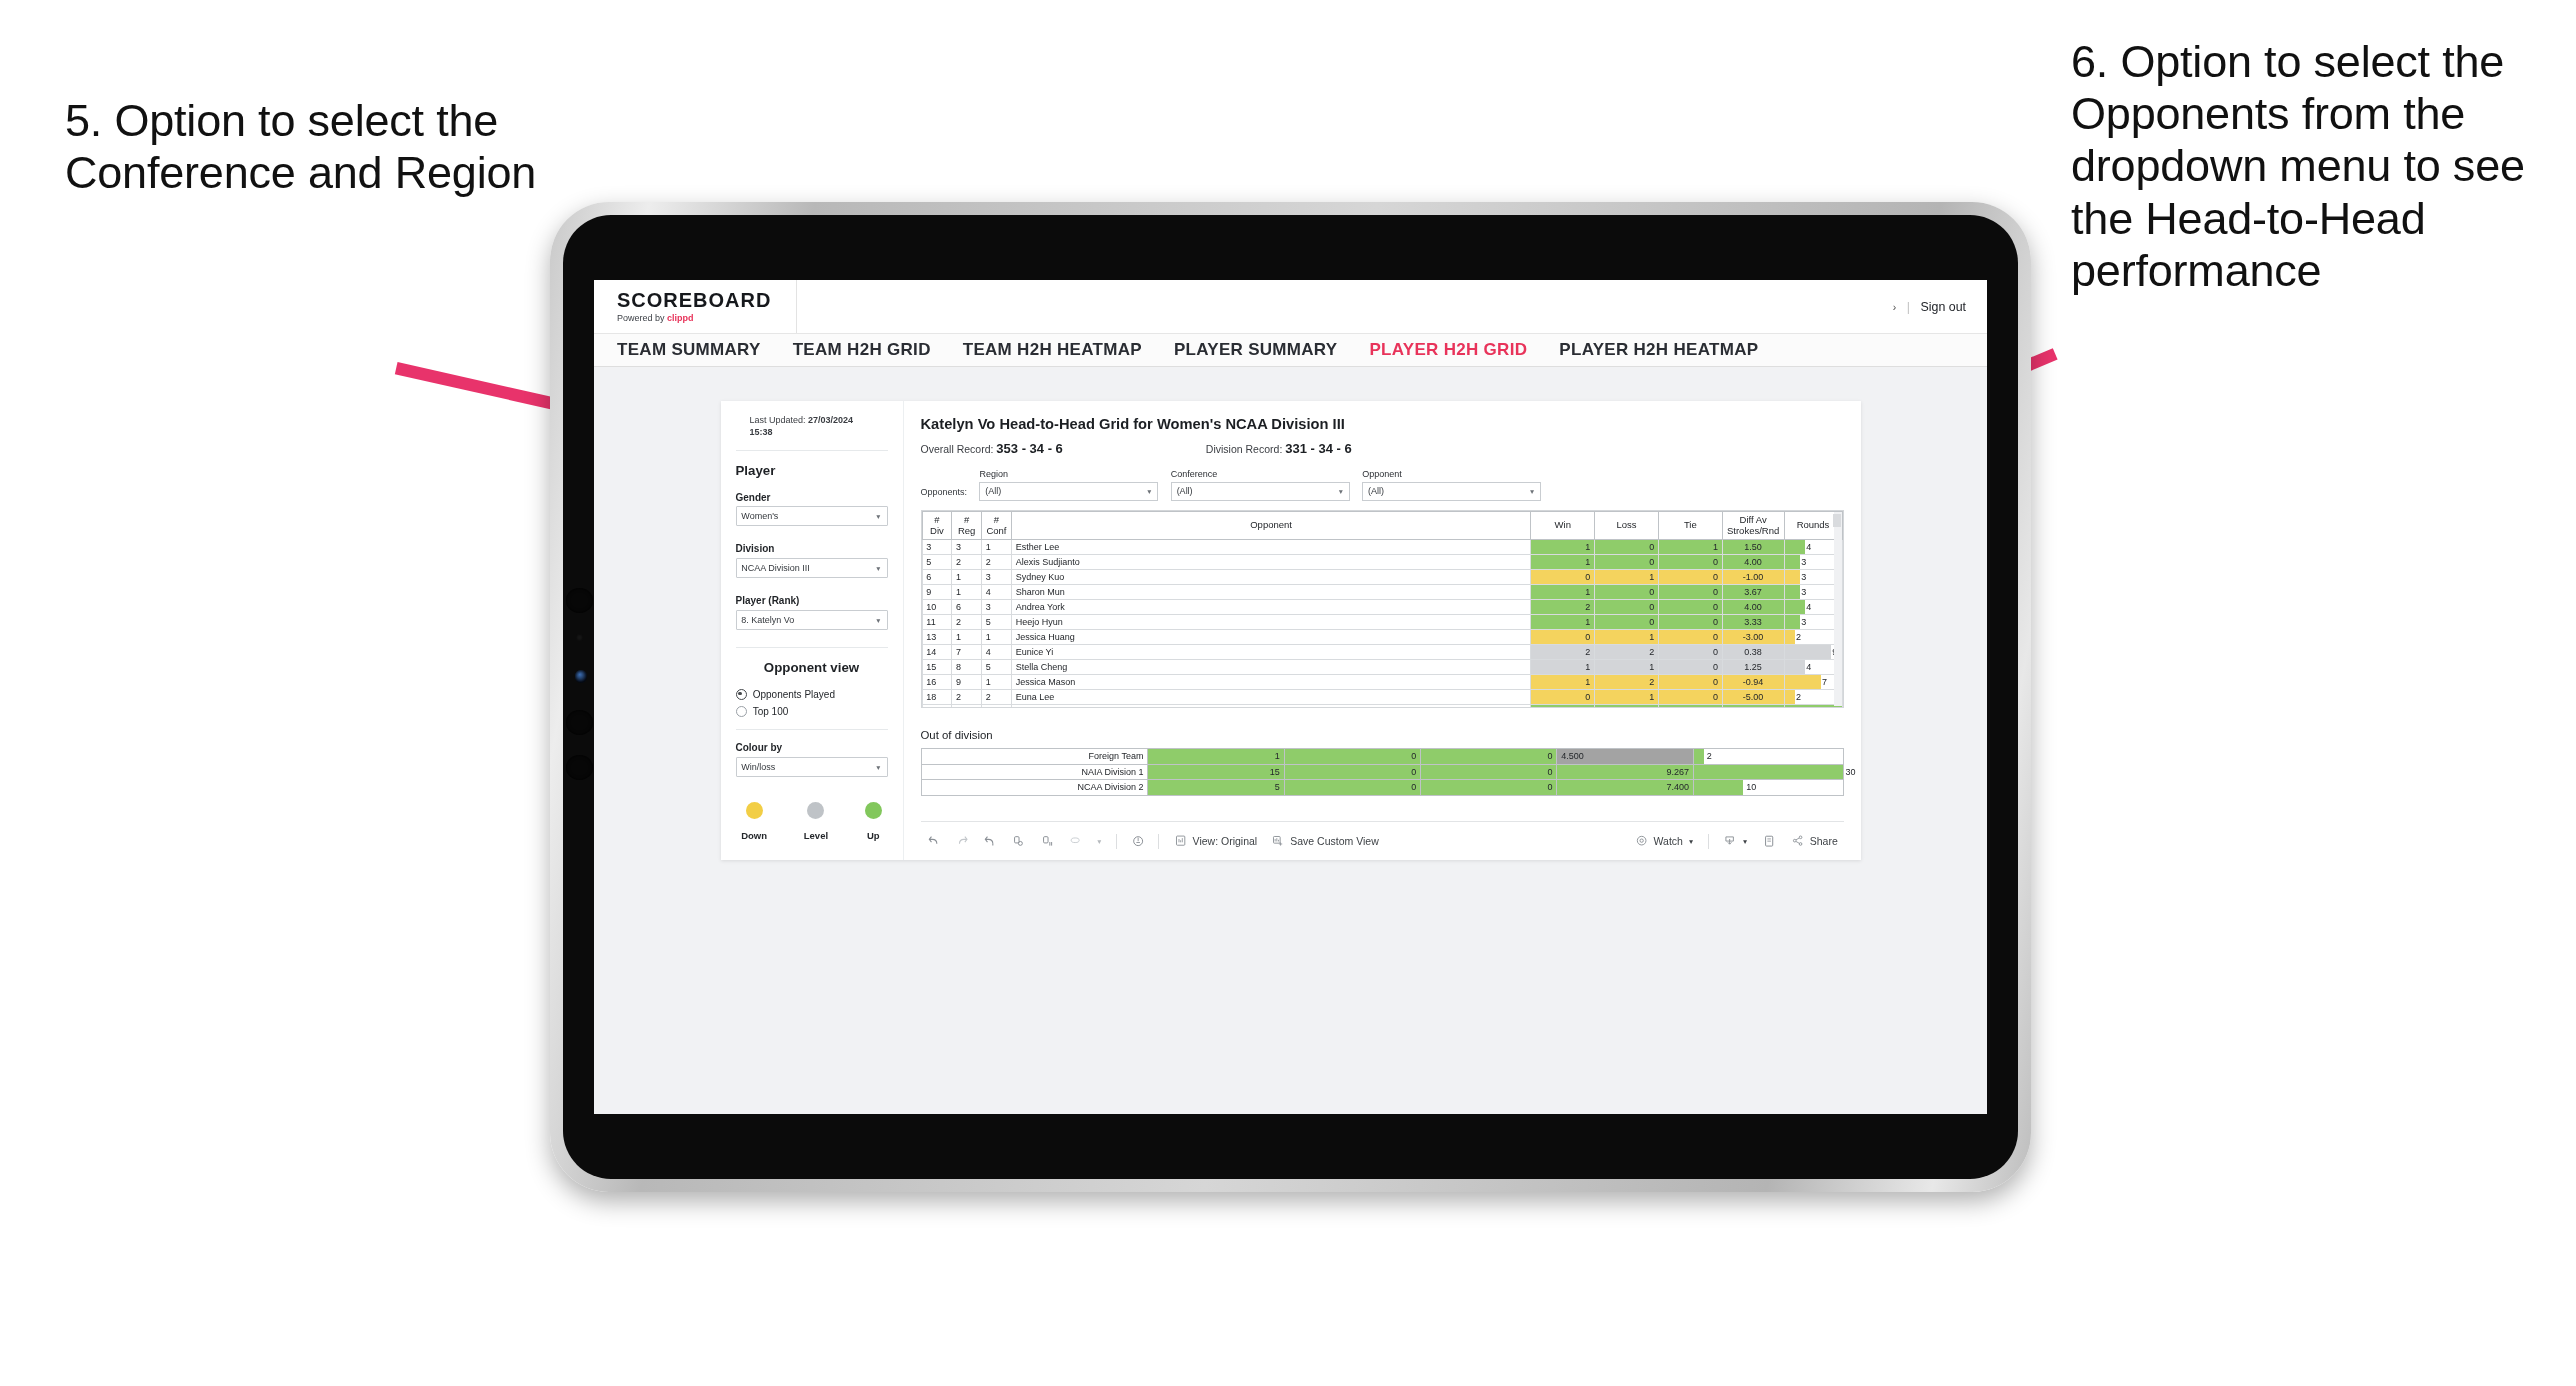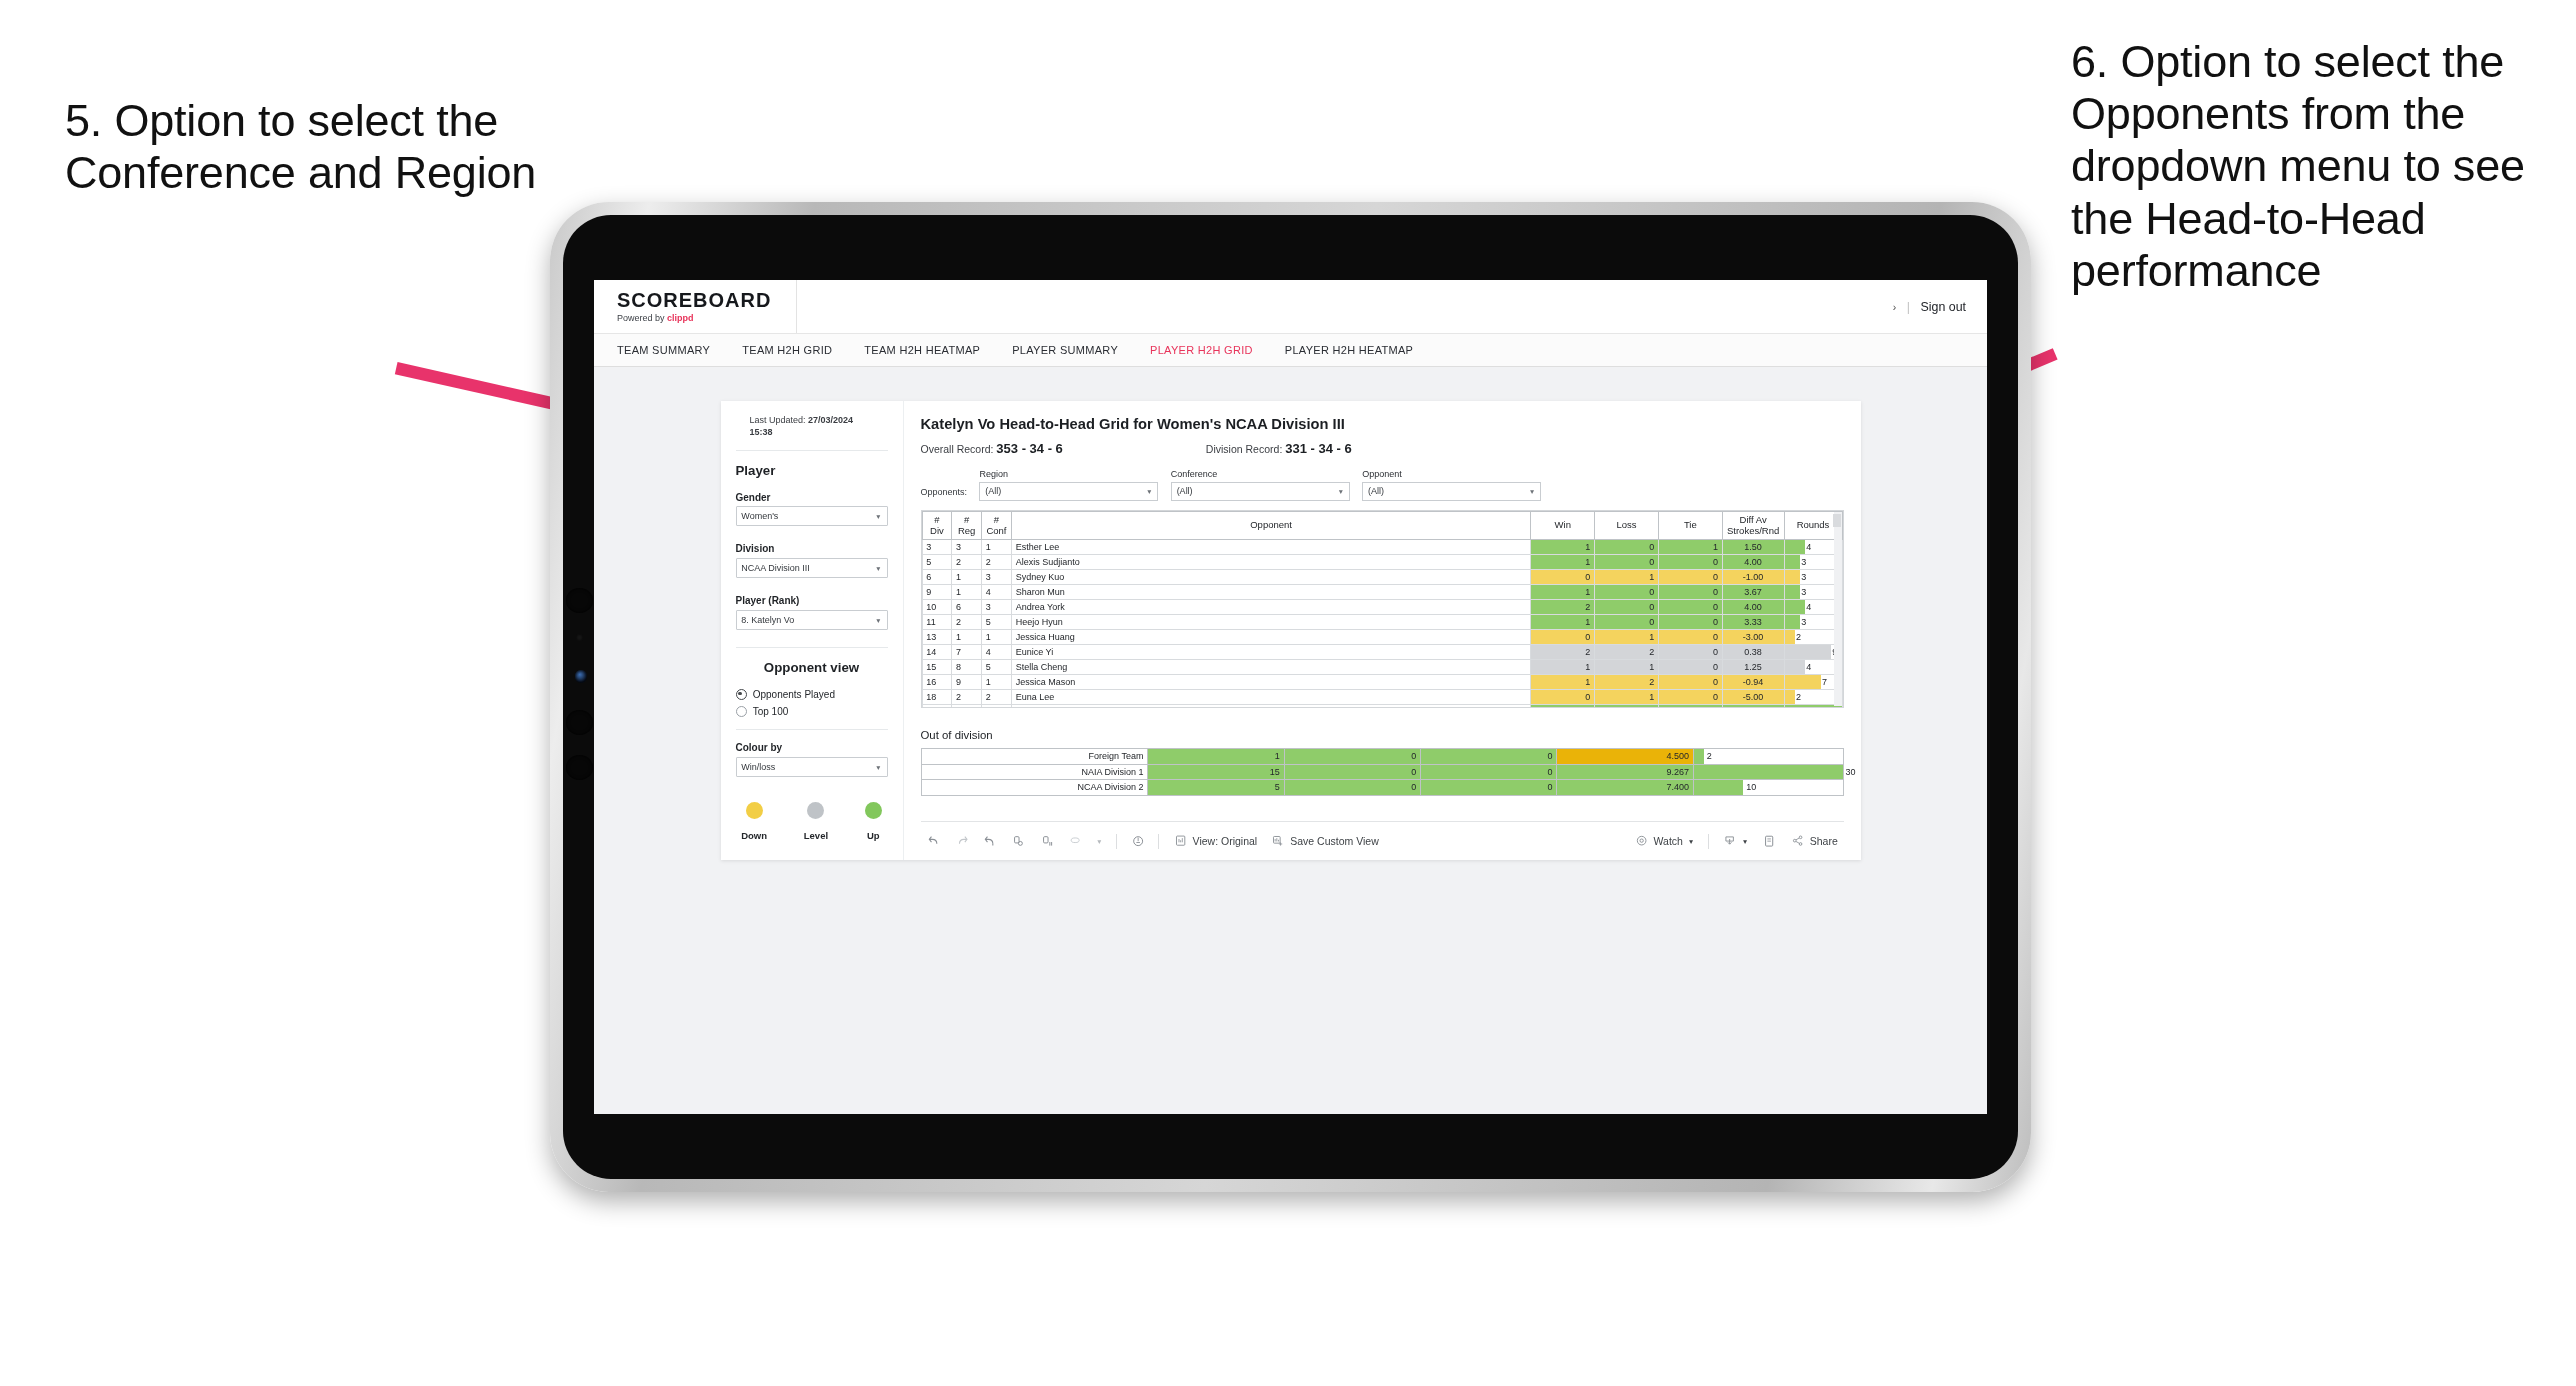--- a/index.html
+++ b/index.html
@@ -37,21 +37,21 @@
   .brand-sub{font-size:9px;color:#3b3f45;margin-top:2.9px;}
   .brand-sub b{color:#e8335a;font-weight:700;}
   .nav-top{display:flex;align-items:stretch;}
   .nav-top a{display:flex;align-items:center;padding:0 25px;font-size:13px;letter-spacing:0.3px;color:#23262b;text-decoration:none;border-right:1px solid #e3e3e3;position:relative;}
   .nav-top a.active::after{content:"";position:absolute;left:0;right:0;bottom:0;height:2.9px;background:#e8335a;}
   .appbar-right{margin-left:auto;display:flex;align-items:center;gap:10.5px;padding-right:21px;font-size:12.4px;color:#23262b;}
   .appbar-right .sep{color:#c2c2c2;}
   .chev{color:#4a4a4a;font-size:10.5px;}
 
   .subbar{height:32px;background:#fbfbfb;border-top:1px solid #e6e6e6;border-bottom:1px solid #dedede;display:flex;align-items:center;padding-left:23px;gap:32px;}
-  .subbar a{font-size:11px;letter-spacing:0.3px;color:#2a2d33;text-decoration:none;white-space:nowrap;}
+  .subbar a{font-size:17px;letter-spacing:0.3px;color:#2a2d33;text-decoration:none;white-space:nowrap;font-weight:bold;}
   .subbar a.active{color:#e8335a;}
 
   
   .page{padding:34px 0 0 0;display:flex;justify-content:center;}
   .card{display:flex;width:1140px;background:#ffffff;box-shadow:0 1px 3.8px rgba(0,0,0,.10);}
 
   
   .side{width:152px;flex:0 0 152px;padding:13.3px 15px 9.5px 15px;border-right:1px solid #eceff1;}
   .lastupd{font-size:9px;color:#3a3d42;line-height:1.35;margin-left:14px;}
   .lastupd b{font-weight:700;}
@@ -460,21 +460,21 @@
           </div>
 
           <div class="ood-title">Out of division</div>
           <table class="ood">
             <tbody id="ood-body">
                 <tr>
                   <td class="ood-name" style="width:152px">Foreign Team</td>
                   <td class="" style="background:#8fcc6a;text-align:right;width:88px">1</td>
                   <td class="" style="background:#8fcc6a;text-align:right;width:88px">0</td>
                   <td class="" style="background:#8fcc6a;text-align:right;width:88px">0</td>
-                  <td class="" style="background:#eab308;text-align:right;width:88px">4.500</td>
+                  <td class="" style="background:#a3a3a3;text-align:left;width:88px">4.500</td>
                   <td style="padding:0;position:relative;width:105px">
                     <span class="rb" style="width: 6.66667%; background: rgb(143, 204, 106);"></span>
                     <span class="rv" style="padding-left: 8.66667%;">2</span>
                   </td>
                 </tr>
                 <tr>
                   <td class="ood-name" style="width:152px">NAIA Division 1</td>
                   <td class="" style="background:#8fcc6a;text-align:right;width:88px">15</td>
                   <td class="" style="background:#8fcc6a;text-align:right;width:88px">0</td>
                   <td class="" style="background:#8fcc6a;text-align:right;width:88px">0</td>

